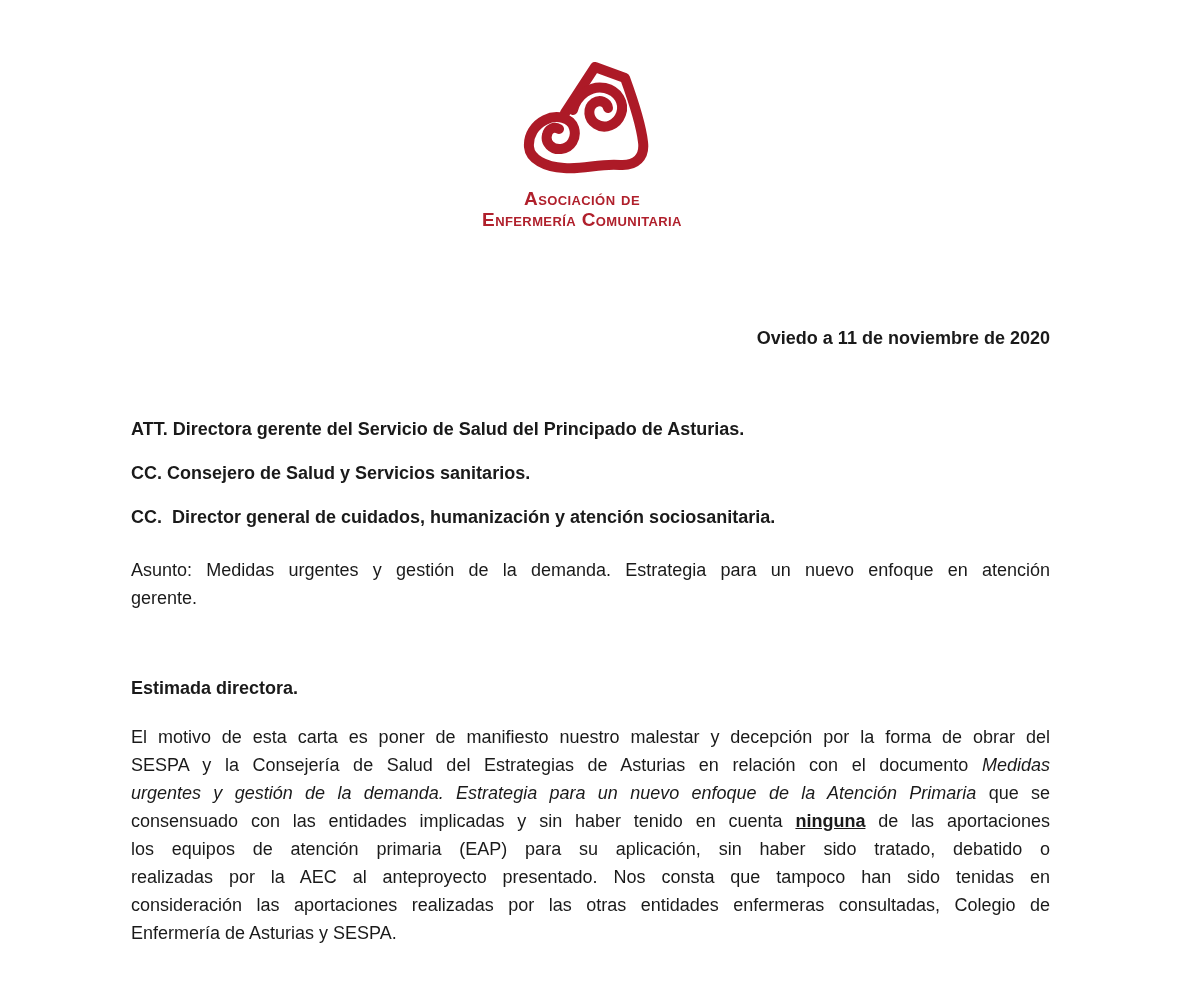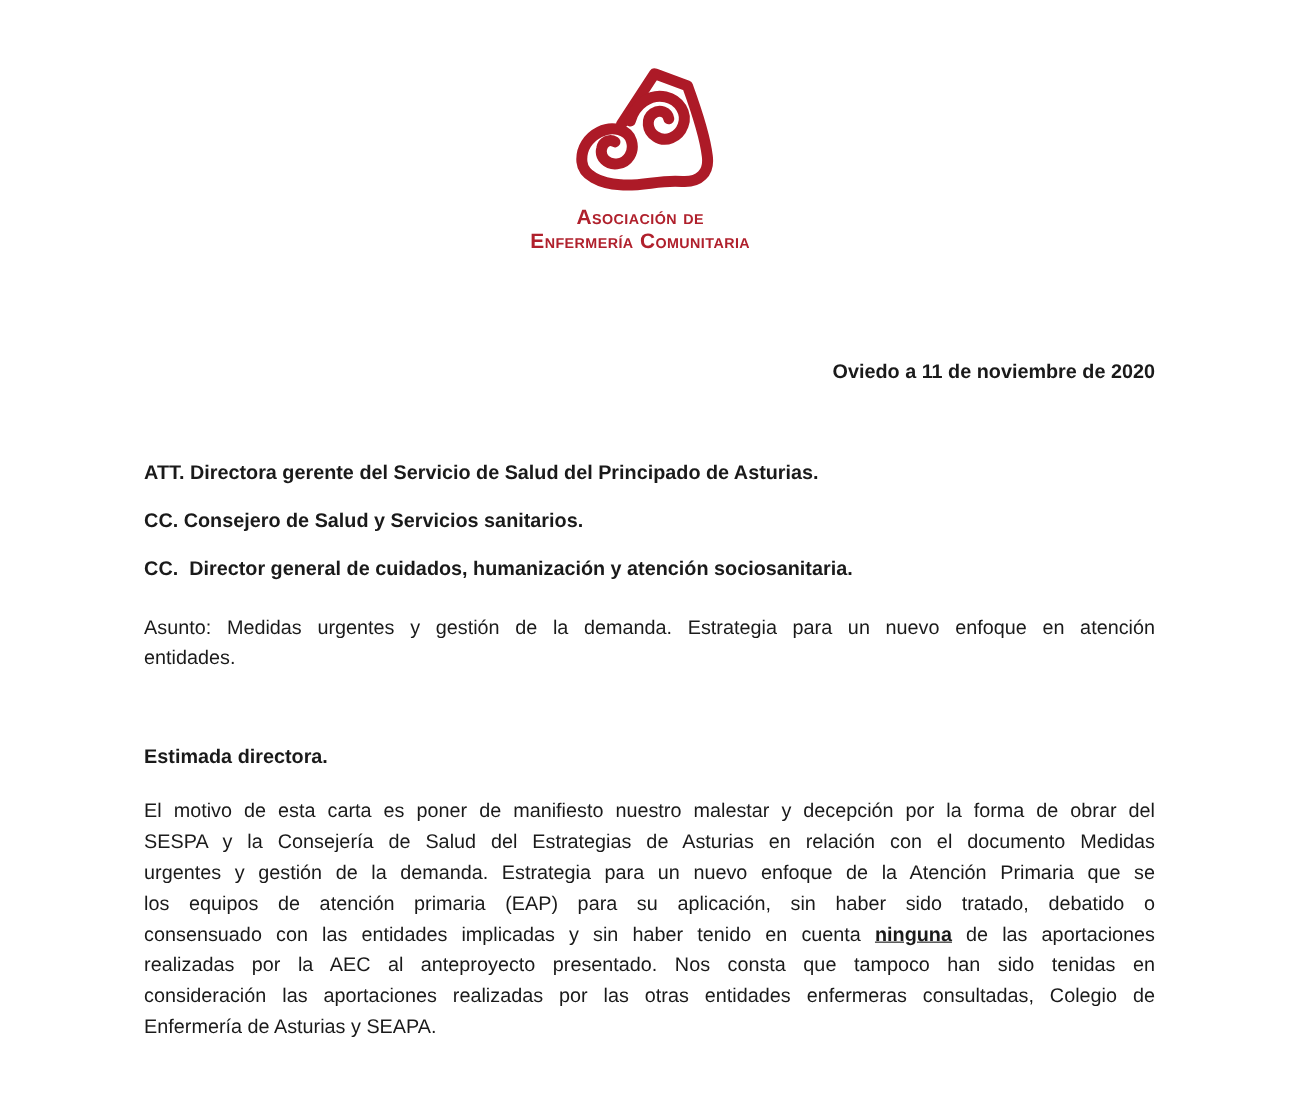--- a/index.html
+++ b/index.html
@@ -29,21 +29,21 @@
   }
   .content p{margin:0;padding:0;font-weight:bold;}
   .date-line{text-align:right;}
   .att-line{margin-top:63px !important;}
   .cc-line{margin-top:16px !important;}
   .subject{margin-top:25px !important;}
   .salutation{margin-top:62px !important;}
   .body-par{margin-top:21px !important;}
   .line{text-align:justify;text-align-last:justify;}
   .line.last{text-align-last:left;}
-  .italic{}
+  .italic{font-style:italic;}
   .bold-underline{font-weight:700;text-decoration:underline;}
 </style>
 </head>
 <body>
 
 <div class="page">
 
   <svg class="logo-svg" width="130" height="115" viewBox="0 0 130 115" aria-hidden="true">
     <g fill="none" stroke="#ad1a27" stroke-width="10" stroke-linecap="round" stroke-linejoin="round">
 
@@ -75,30 +75,30 @@
   <div class="content">
 
     <p class="date-line">Oviedo a 11 de noviembre de 2020</p>
 
     <p class="att-line">ATT. Directora gerente del Servicio de Salud del Principado de Asturias.</p>
     <p class="cc-line">CC. Consejero de Salud y Servicios sanitarios.</p>
     <p class="cc-line">CC. &nbsp;Director general de cuidados, humanización y atención sociosanitaria.</p>
 
     <div class="subject">
       <div class="line">Asunto: Medidas urgentes y gestión de la demanda. Estrategia para un nuevo enfoque en atención</div>
-      <div class="line last">entidades.</div>
+      <div class="line last">gerente.</div>
     </div>
 
     <p class="salutation">Estimada directora.</p>
 
     <div class="body-par">
       <div class="line"><span>El motivo de esta carta es poner de manifiesto nuestro malestar y decepción por la forma de obrar del</span></div>
       <div class="line"><span>SESPA y la Consejería de Salud del Estrategias de Asturias en relación con el documento </span><span class="italic">Medidas</span></div>
       <div class="line"><span class="italic">urgentes y gestión de la demanda. Estrategia para un nuevo enfoque de la Atención Primaria</span><span> que se</span></div>
+      <div class="line"><span>consensuado con las entidades implicadas y sin haber tenido en cuenta </span><span class="bold-underline">ninguna</span><span> de las aportaciones</span></div>
       <div class="line"><span>los equipos de atención primaria (EAP) para su aplicación, sin haber sido tratado, debatido o</span></div>
-      <div class="line"><span>consensuado con las entidades implicadas y sin haber tenido en cuenta </span><span class="bold-underline">ninguna</span><span> de las aportaciones</span></div>
       <div class="line"><span>realizadas por la AEC al anteproyecto presentado. Nos consta que tampoco han sido tenidas en</span></div>
       <div class="line"><span>consideración las aportaciones realizadas por las otras entidades enfermeras consultadas, Colegio de</span></div>
-      <div class="line last"><span>Enfermería de Asturias y SEAPA.</span></div>
+      <div class="line last"><span>Enfermería de Asturias y SESPA.</span></div>
     </div>
 
   </div>
 </div>
 
 </body></html>

